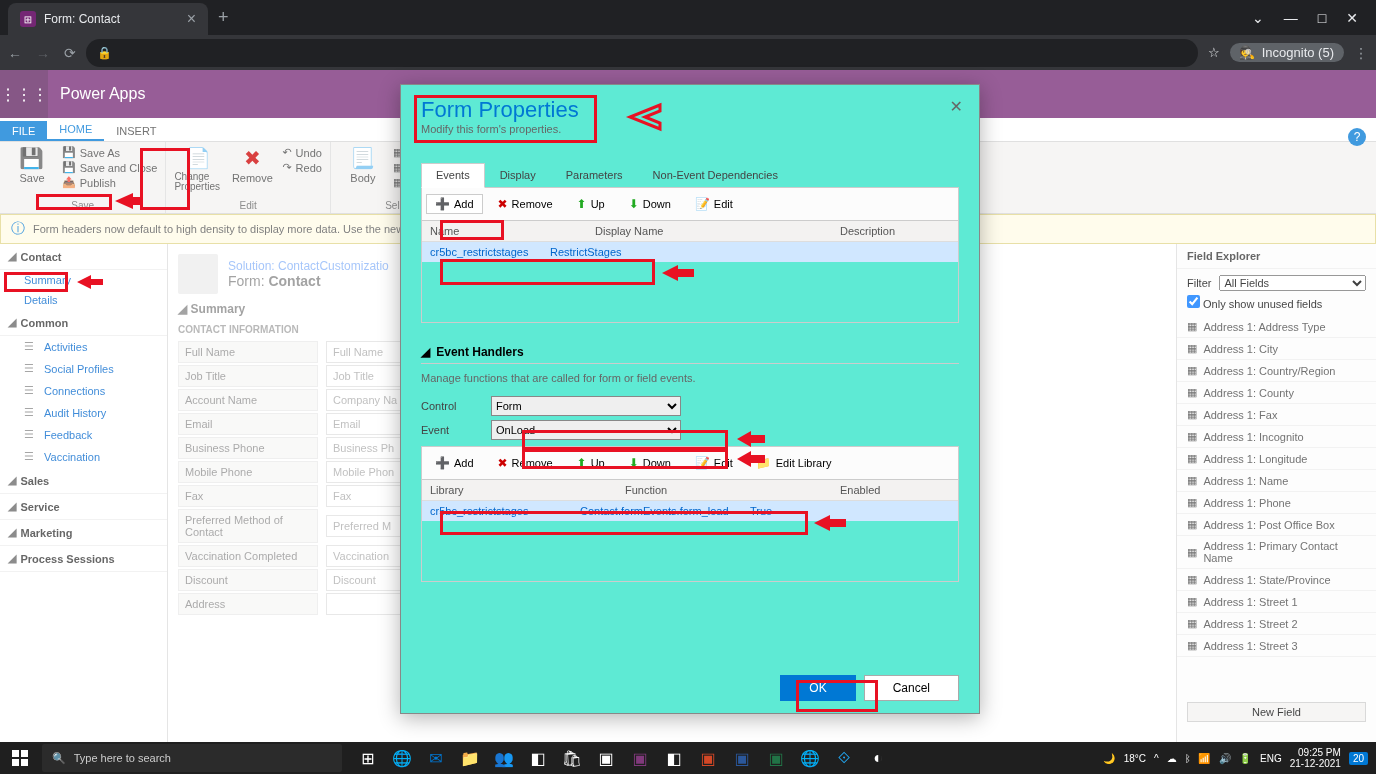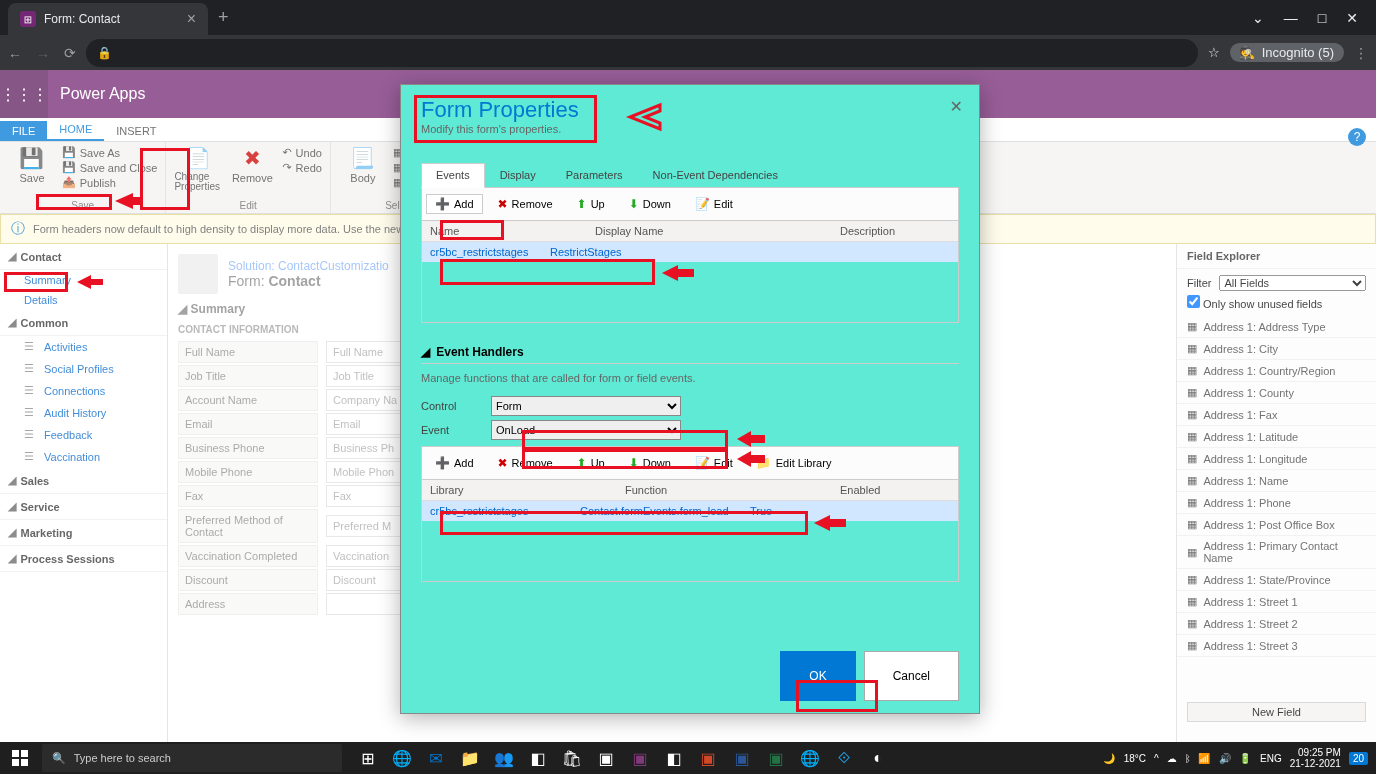--- a/index.html
+++ b/index.html
@@ -89,21 +89,21 @@
 .gh { padding: 4px 8px; color: #555; }
 .grid-row { display: flex; padding: 4px 8px; background: #d0e7ff; color: #0066cc; }
 .grid-body { height: 60px; }
 .eh-section { margin-top: 18px; }
 .eh-title { font-size: 12px; font-weight: 600; padding: 4px 0; border-bottom: 1px solid #ccc; display:flex; align-items:center; gap:6px;}
 .eh-desc { font-size: 11px; color: #666; margin: 8px 0 12px; }
 .eh-row { display: flex; align-items: center; gap: 10px; margin: 4px 0; font-size: 11px; }
 .eh-label { width: 60px; color: #444; }
 .eh-select { width: 190px; font-size: 11px; height: 20px; border: 1px solid #888; }
 .dialog-footer { position: absolute; bottom: 12px; right: 20px; display: flex; gap: 8px; }
-.btn { padding: 17px 28px; font-size: 12px; border: 1px solid #aaa; background: #fff; cursor: pointer; }
+.btn { padding: 5px 28px; font-size: 12px; border: 1px solid #aaa; background: #fff; cursor: pointer; }
 .btn.primary { background: #0078d4; color: #fff; border-color: #0078d4; }
 
 
 .ann-box { position: absolute; border: 3px solid #e81123; z-index: 100; pointer-events: none; }
 .ann-arrow { position: absolute; z-index: 101; pointer-events: none; }
 
 
 .taskbar { position: absolute; bottom: 0; left: 0; right: 0; height: 32px; background: #1f1f1f; display: flex; align-items: center; font-size: 11px; color: #fff; }
 .tb-start { width: 40px; display: flex; align-items: center; justify-content: center; }
 .tb-search { display: flex; align-items: center; gap: 8px; background: #2b2b2b; height: 28px; margin: 2px; padding: 0 10px; width: 300px; color: #ccc; border-radius: 2px; }
@@ -379,21 +379,21 @@
         <div class="rp-item">
           <span>▦</span>
           <span>Address 1: County</span>
         </div>
         <div class="rp-item">
           <span>▦</span>
           <span>Address 1: Fax</span>
         </div>
         <div class="rp-item">
           <span>▦</span>
-          <span>Address 1: Latitude</span>
+          <span>Address 1: Incognito</span>
         </div>
         <div class="rp-item">
           <span>▦</span>
           <span>Address 1: Longitude</span>
         </div>
         <div class="rp-item">
           <span>▦</span>
           <span>Address 1: Name</span>
         </div>
         <div class="rp-item">

